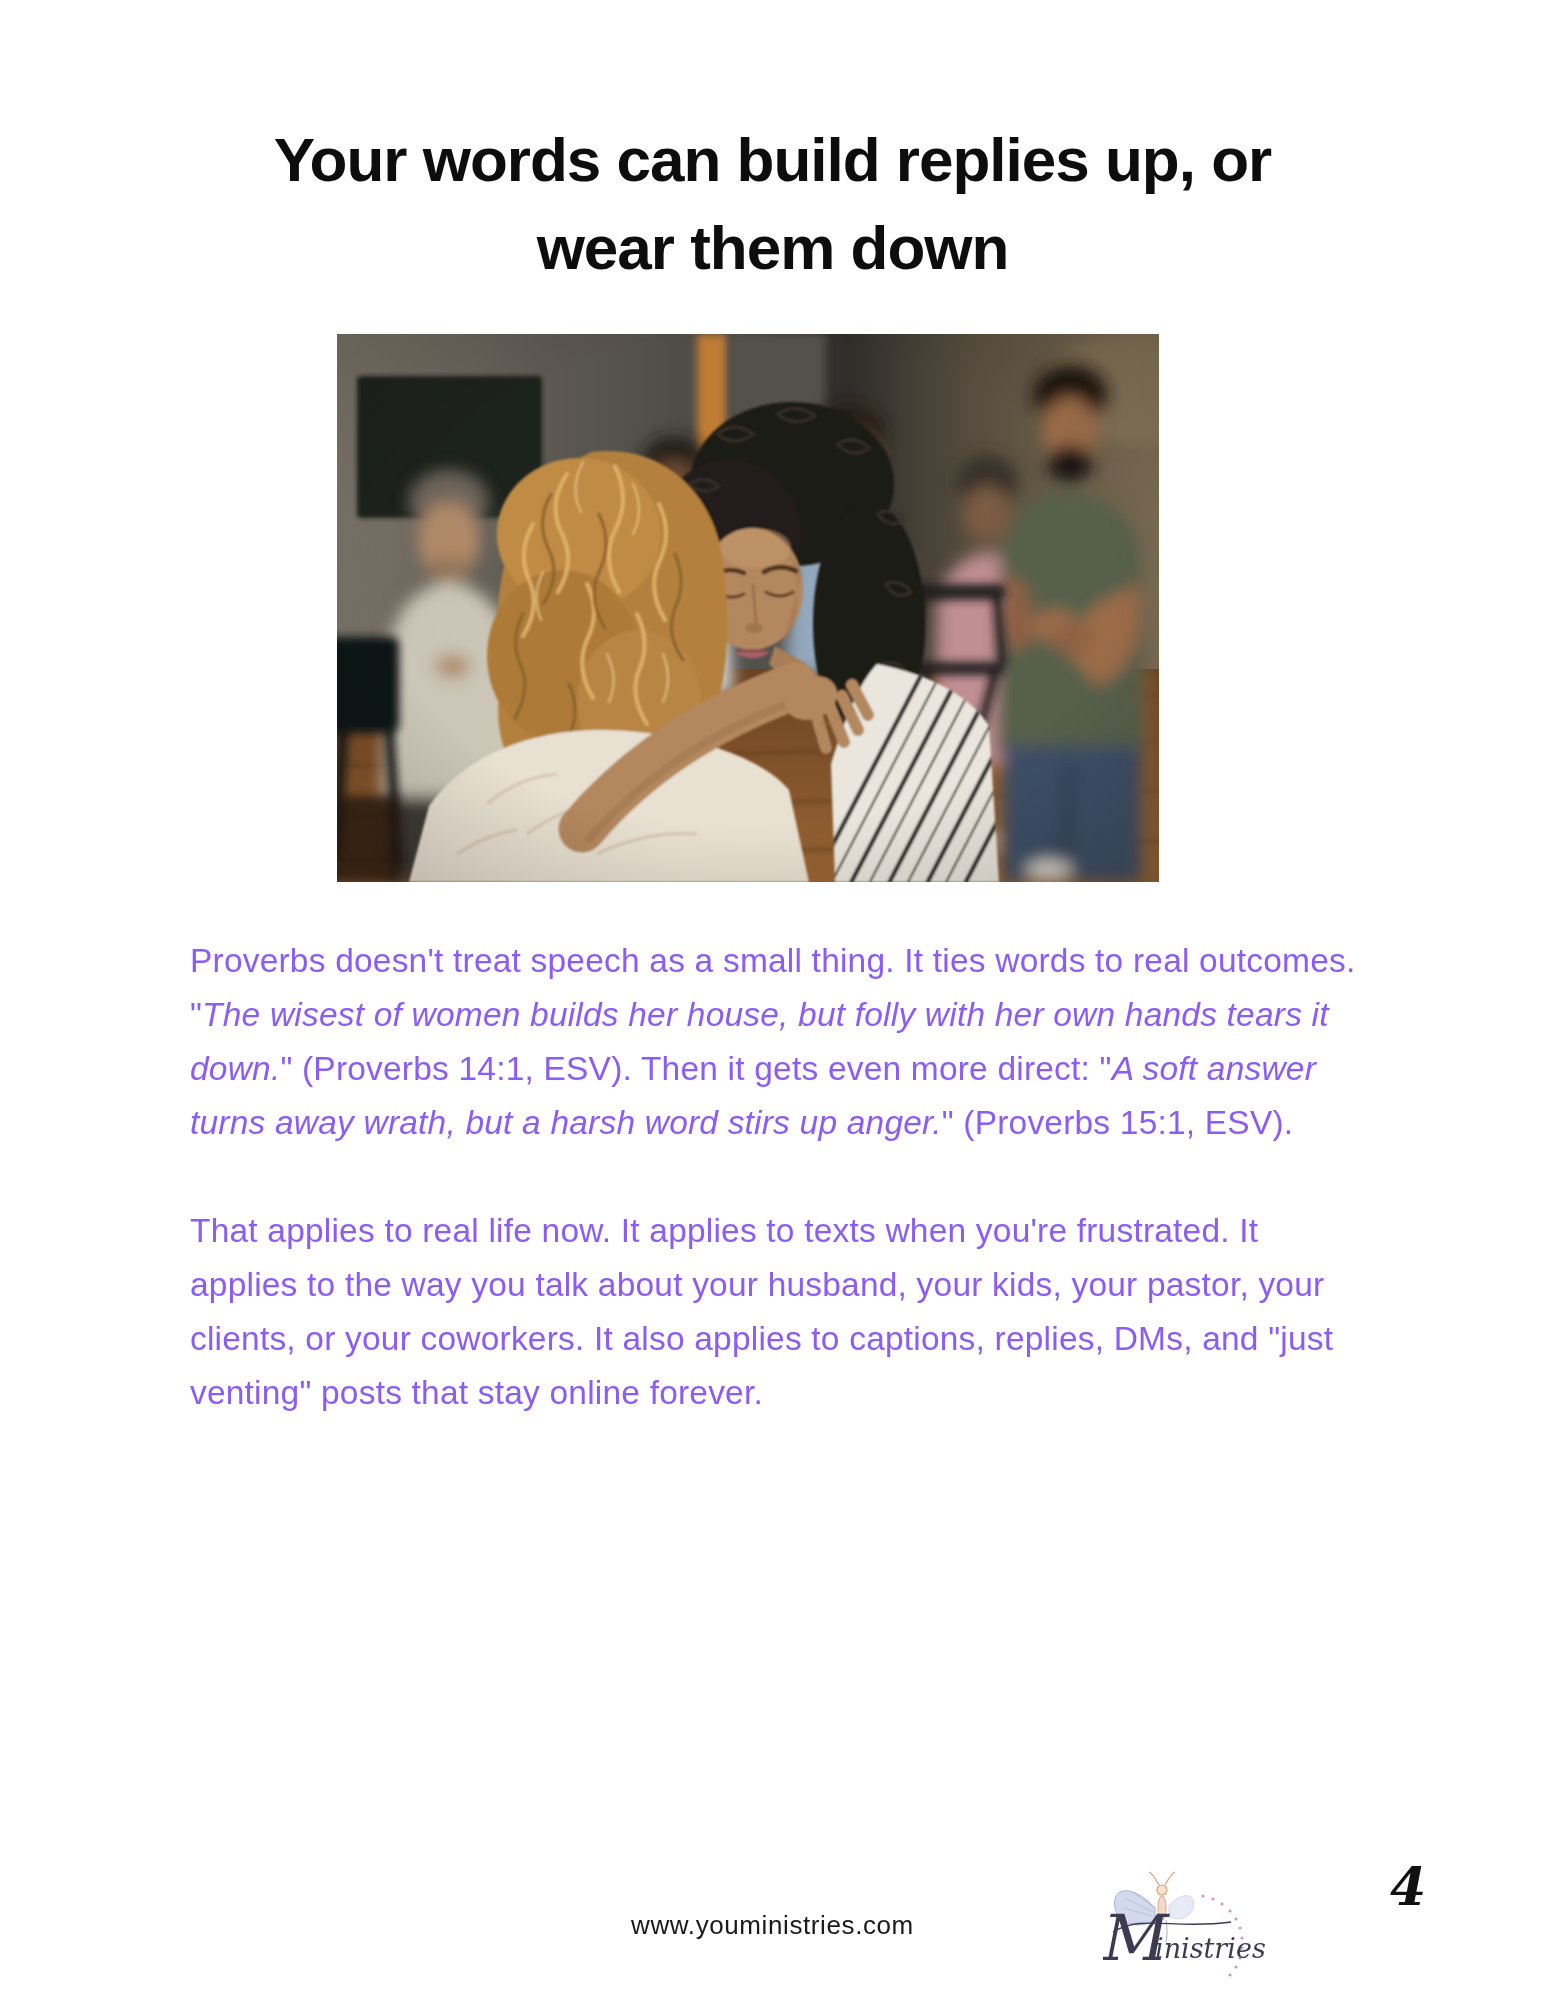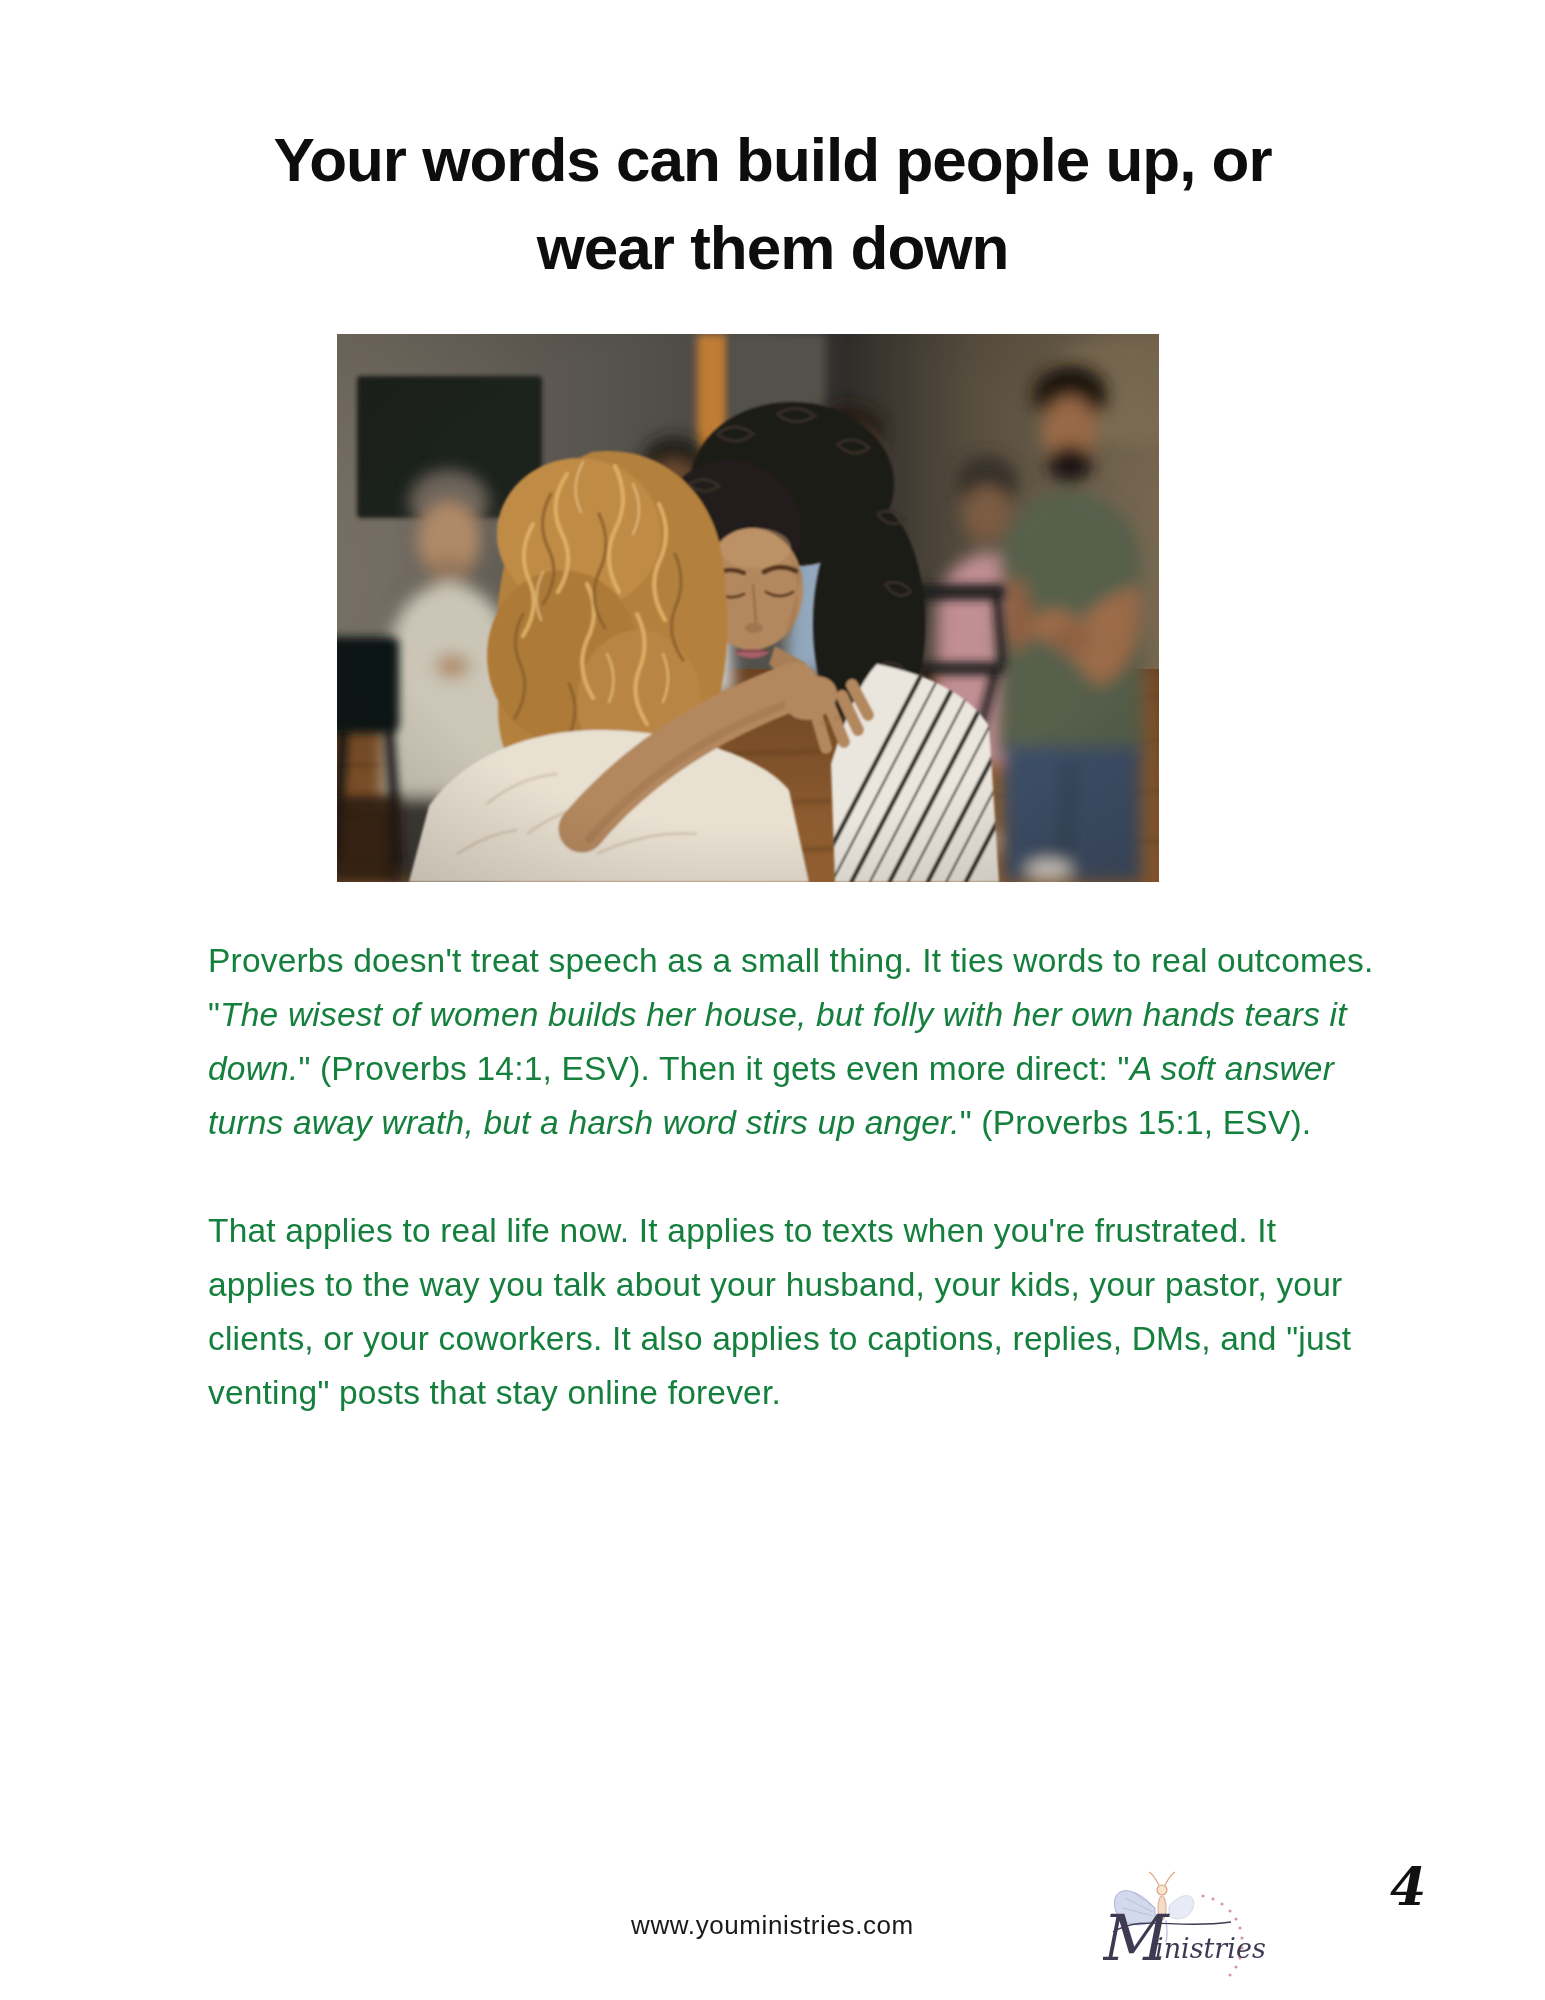--- a/index.html
+++ b/index.html
@@ -26,25 +26,24 @@
     position:absolute;
     left:337px;top:334px;
     width:822px;height:548px;
     overflow:hidden;
   }
   .photo svg{display:block;}
   .article{
     position:absolute;
     left:190px;top:934px;
     width:1168px;
-    color:#15803d;
+    color:#8b5cf6;
     font-size:33.5px;
     line-height:54px;
     letter-spacing:0.2px;
-    margin-left:18px;
   }
   .article p.para{margin:0 0 54px 0;}
   .article p.para:last-child{margin-bottom:0;}
   .article em{font-style:italic;}
   .footer-url{
     position:absolute;
     left:190px;top:1910px;width:1165px;
     text-align:center;
     font-size:26px;
     letter-spacing:0.6px;
@@ -66,21 +65,21 @@
     font-size:52px;
     color:#111111;
   }
 </style>
 </head>
 <body>
 
 <div class="page">
 
   <h1 class="title">
-    <span class="line">Your words can build people up, or</span>
+    <span class="line">Your words can build replies up, or</span>
     <span class="line">wear them down</span>
   </h1>
 
   <div class="photo">
     <svg width="822" height="548" viewBox="0 0 822 548" xmlns="http://www.w3.org/2000/svg">
       <defs>
         <filter id="b8" x="-30%" y="-30%" width="160%" height="160%">
             <feGaussianBlur stdDeviation="8"></feGaussianBlur>
           </filter>
         <filter id="b4" x="-30%" y="-30%" width="160%" height="160%">

